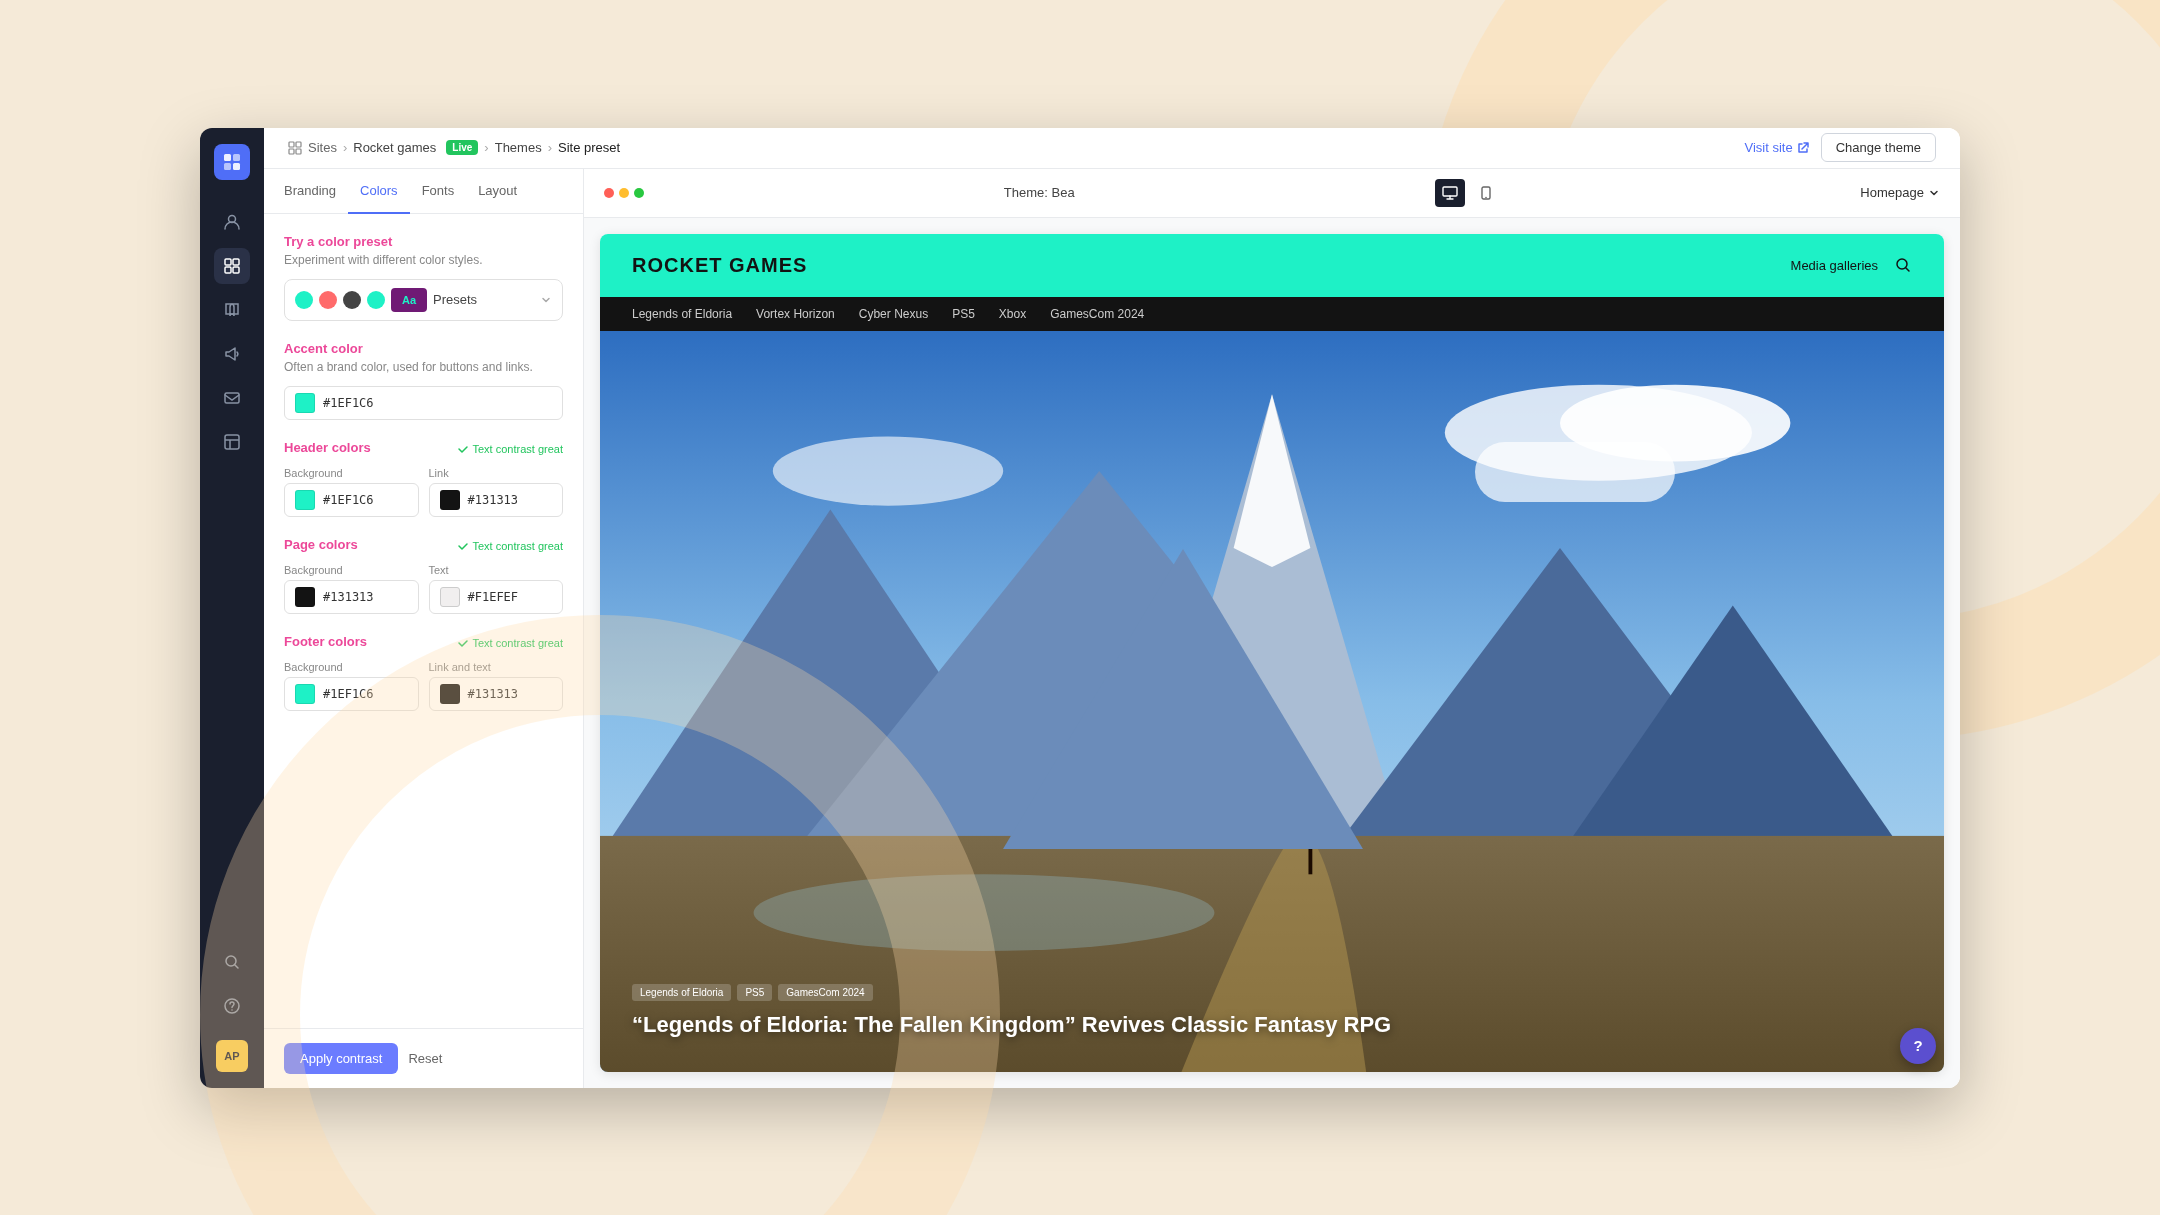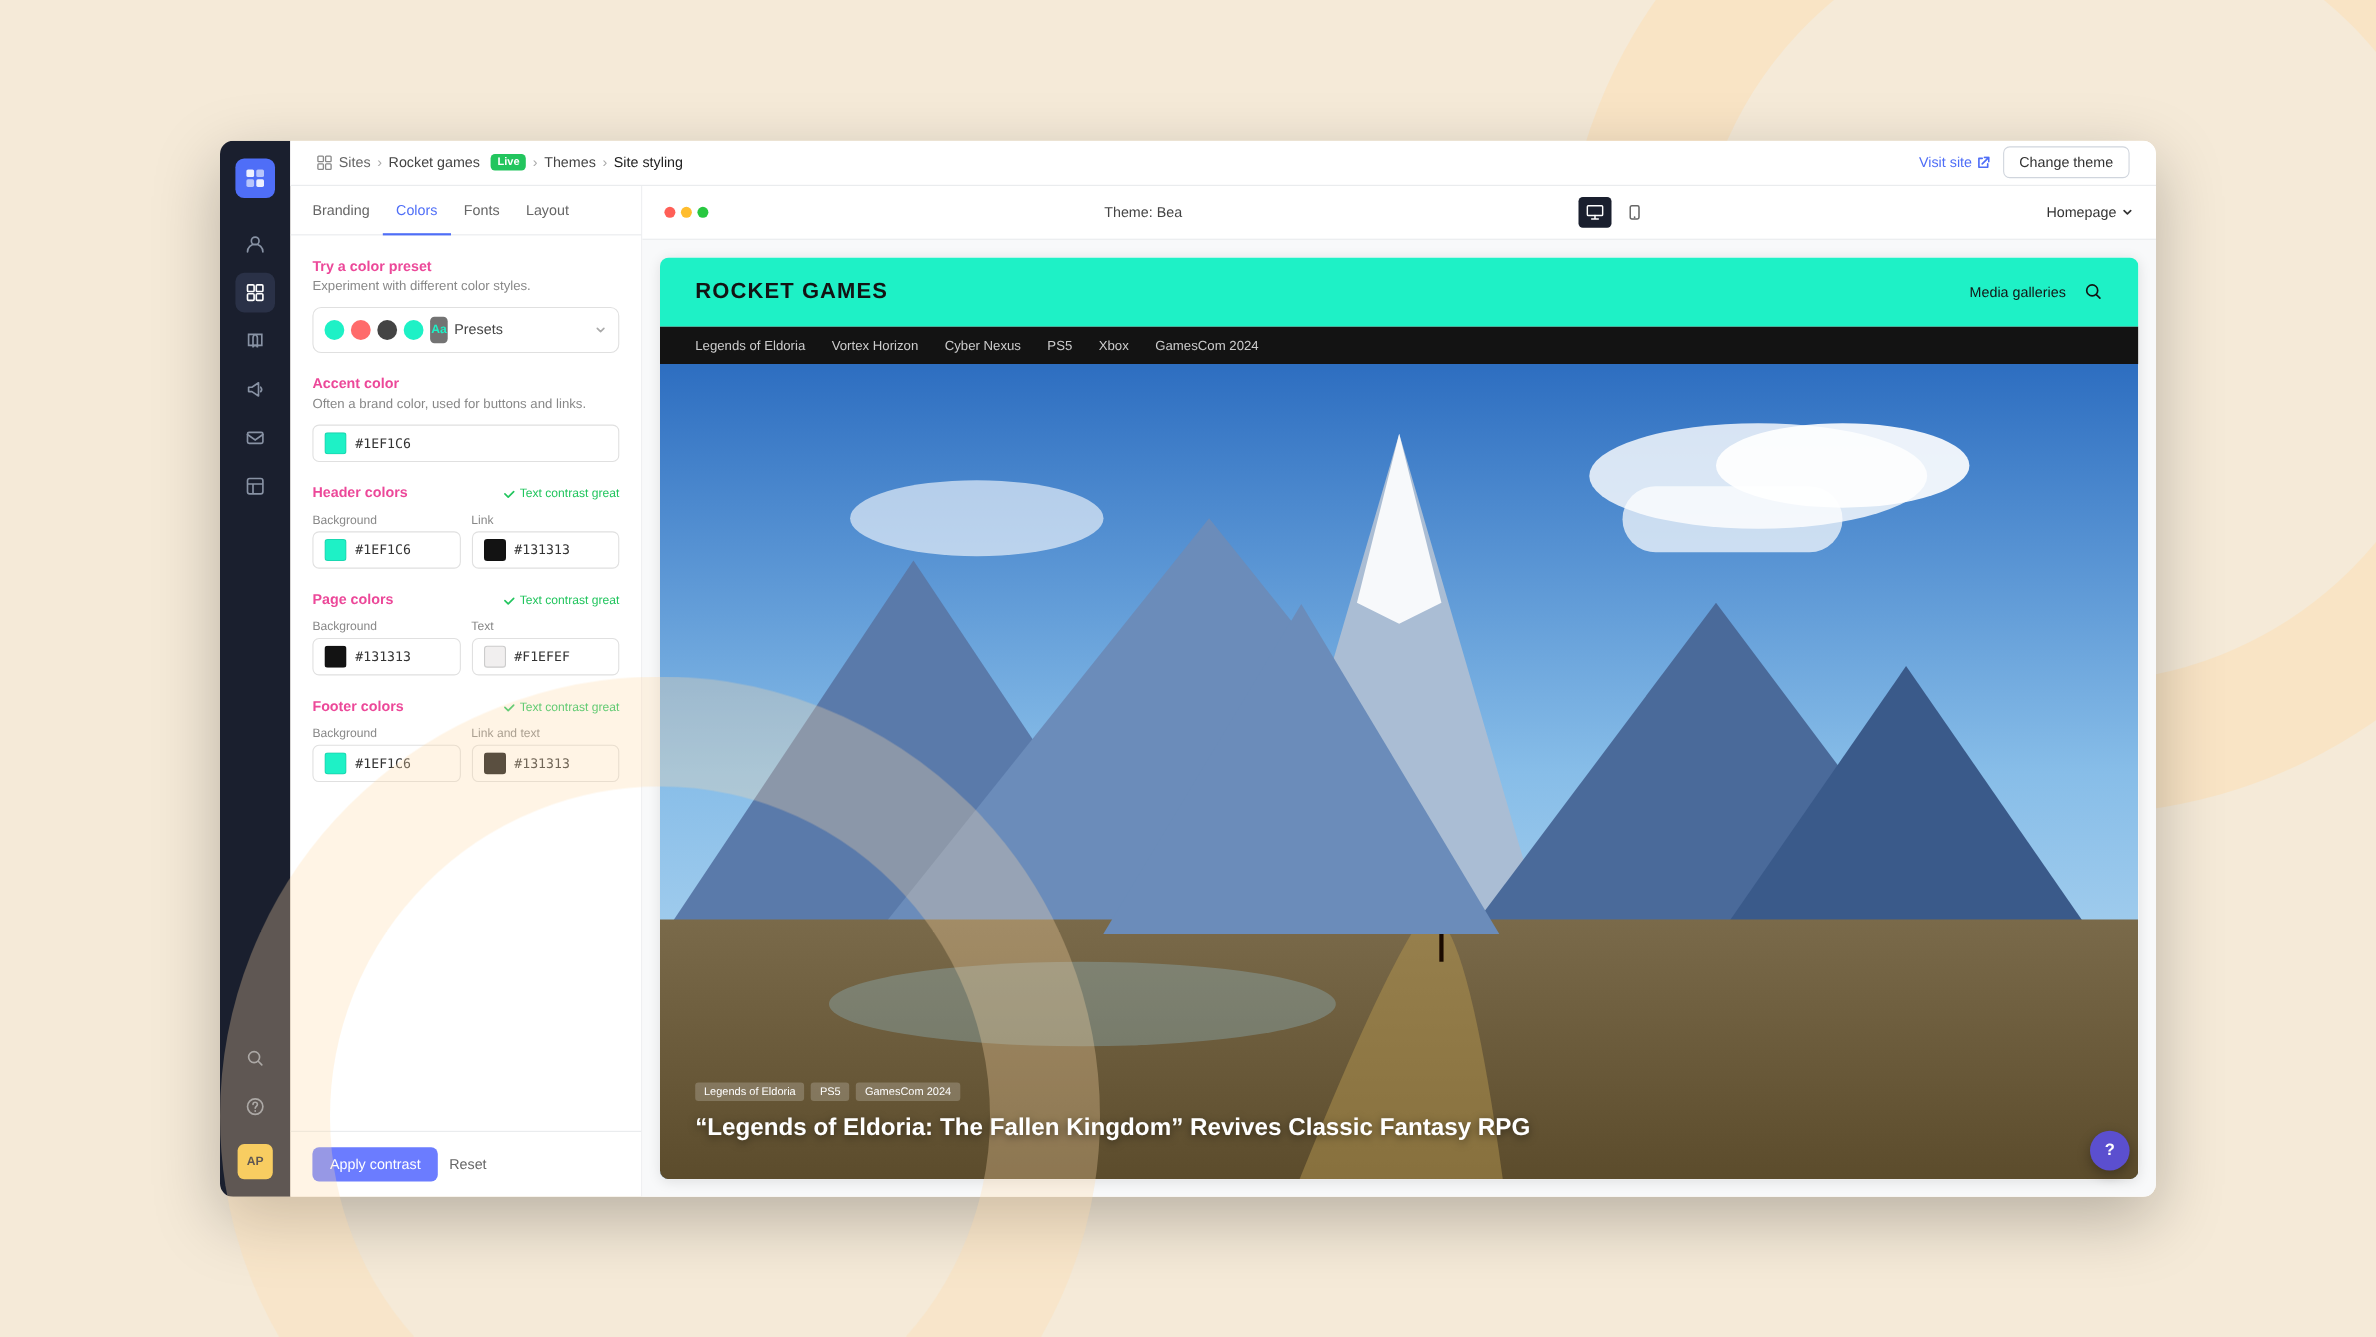--- a/index.html
+++ b/index.html
@@ -207,22 +207,22 @@
       padding: 8px 10px;
       gap: 6px;
       margin-bottom: 20px;
       cursor: pointer;
     }
     .preset-dot {
       width: 18px; height: 18px;
       border-radius: 50%;
     }
     .preset-aa {
-      width: 16px; height: 24px;
-      background: #737373;
+      width: 36px; height: 24px;
+      background: #701a75;
       border-radius: 4px;
       display: flex; align-items: center; justify-content: center;
       color: #1ef1c6; font-size: 11px; font-weight: 700;
     }
     .preset-label {
       font-size: 13px;
       color: #444;
       flex: 1;
     }
 
@@ -541,21 +541,21 @@
           <rect x="1" y="8" width="5" height="5" rx="0.8" stroke="#888" stroke-width="1.2"></rect>
           <rect x="8" y="8" width="5" height="5" rx="0.8" stroke="#888" stroke-width="1.2"></rect>
         </svg>
         <span>Sites</span>
         <span class="breadcrumb-sep">›</span>
         <span class="breadcrumb-item">Rocket games</span>
         <span class="breadcrumb-live">Live</span>
         <span class="breadcrumb-sep">›</span>
         <span class="breadcrumb-item">Themes</span>
         <span class="breadcrumb-sep">›</span>
-        <span class="breadcrumb-current">Site styling</span>
+        <span class="breadcrumb-current">Site preset</span>
       </div>
       <div class="topbar-actions">
         <button class="visit-site-btn">
           <span>Visit site</span>
           <svg width="12" height="12" viewBox="0 0 12 12" fill="none">
             <path d="M5 2H2v8h8V7M7 1h4v4M11 1L5 7" stroke="#4f6ef7" stroke-width="1.5" stroke-linecap="round" stroke-linejoin="round"></path>
           </svg>
         </button>
         <button class="change-theme-btn">Change theme</button>
       </div>

